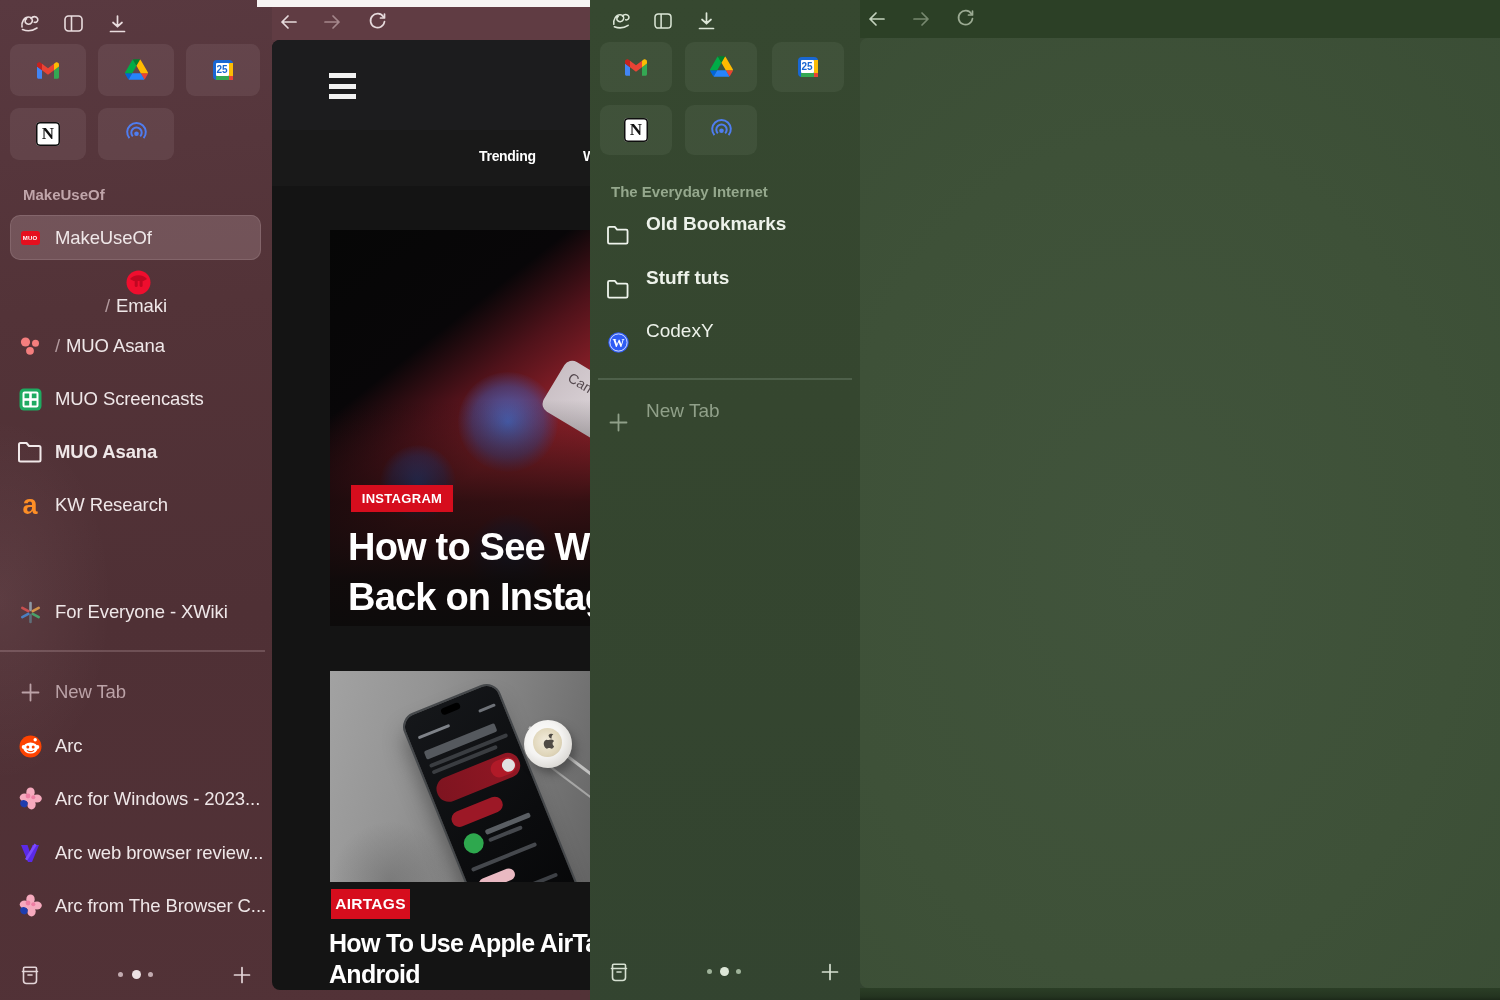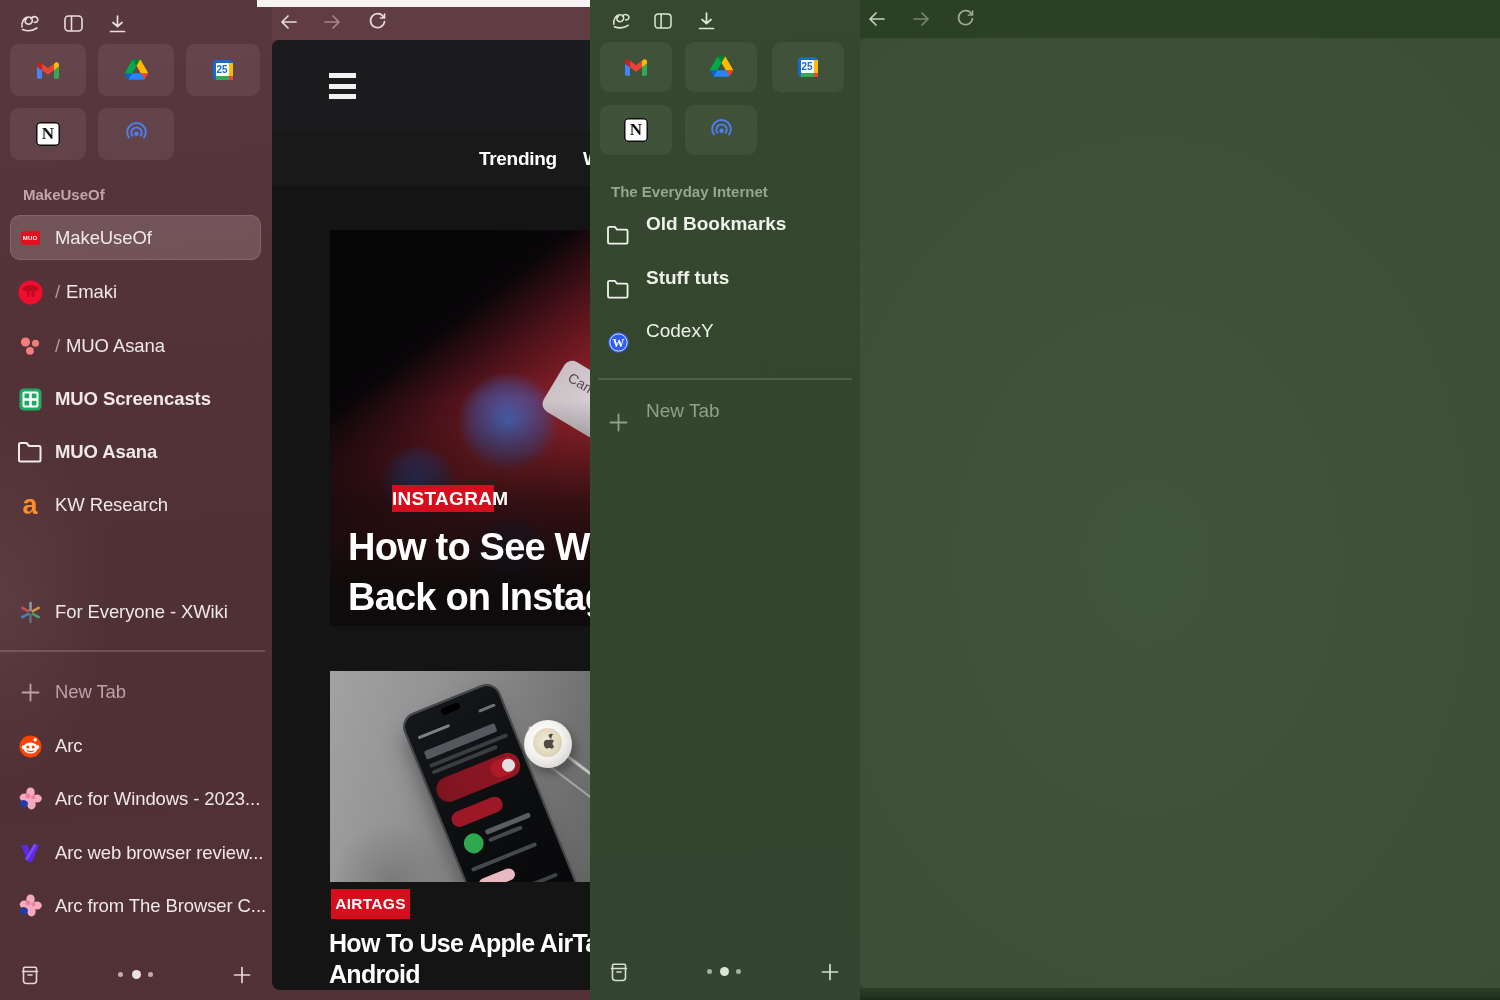--- a/index.html
+++ b/index.html
@@ -78,21 +78,21 @@
       <div class="abs" style="left:23px;top:186px;font-size:15px;font-weight:bold;color:#c0a5aa;">MakeUseOf</div>
 
       <div class="abs" style="left:10px;top:215px;width:251px;height:45px;border-radius:10px;background:rgba(255,226,232,0.18);box-shadow:0 0 0 1px rgba(255,235,238,0.12) inset;"></div>
       <div class="lrow" style="top:215px;height:45px;">
         <span class="ic">
             <span style="display:inline-block;width:19px;height:14px;background:#e50f1e;border-radius:3px;color:#fff;font-size:6px;font-weight:bold;text-align:center;line-height:14px;letter-spacing:0.2px;">MUO</span>
           </span>
         <span>MakeUseOf</span>
       </div>
 
-      <div class="lrow" style="top:270px;">
+      <div class="lrow" style="top:270px;flex-direction:column;">
         <span class="ic">
             <svg width="25" height="25" viewBox="0 0 25 25">
               <circle cx="12.5" cy="12.5" r="12" fill="#ef0e2e"></circle>
               <path d="M4 9 a10 8 0 0 1 17 0 l-3.5 2 h-10z" fill="#c00721"></path>
               <rect x="8.7" y="10" width="3" height="7" rx="1.5" fill="#c00721"></rect>
               <rect x="13.6" y="10" width="3" height="7" rx="1.5" fill="#c00721"></rect>
             </svg>
           </span>
         <span><span class="slash">/</span>Emaki</span>
       </div>
@@ -108,21 +108,21 @@
       </div>
       <div class="lrow" style="top:377px;">
         <span class="ic">
             <svg width="23" height="23" viewBox="0 0 23 23">
               <rect x="0.5" y="0.5" width="22" height="22" rx="4.5" fill="#1eaa61"></rect>
               <rect x="4.5" y="4.5" width="14" height="14" rx="1" fill="none" stroke="#fff" stroke-width="2"></rect>
               <rect x="10.2" y="5" width="2.6" height="13" fill="#fff"></rect>
               <rect x="5" y="10.2" width="13" height="2.6" fill="#fff"></rect>
             </svg>
           </span>
-        <span style="font-weight:bold;">MUO Screencasts</span>
+        <span style="font-weight:normal;">MUO Screencasts</span>
       </div>
       <div class="lrow" style="top:430px;">
         <span class="ic">
             <svg width="26" height="22" viewBox="0 0 26 22" fill="none" stroke="#f1e9ea" stroke-width="2" stroke-linejoin="round">
               <path d="M2 19 V3.5 a1.5 1.5 0 0 1 1.5-1.5 h6 l2.5 3 h10 a1.5 1.5 0 0 1 1.5 1.5 V19 a1.5 1.5 0 0 1 -1.5 1.5 h-18.5 a1.5 1.5 0 0 1 -1.5-1.5z"></path>
             </svg>
           </span>
         <span style="font-weight:bold;">MUO Asana</span>
       </div>
       <div class="lrow" style="top:483px;">
@@ -233,35 +233,35 @@
       </svg>
 
     <div class="abs" id="lcard" style="left:272px;top:40px;width:320px;height:950px;background:#141414;border-radius:8px 0 0 8px;overflow:hidden;">
 
       <div class="abs" style="left:0;top:0;width:320px;height:90px;background:#1c1c1e;">
         <div class="abs" style="left:57px;top:33px;width:27px;height:5px;background:#f2f2f2;"></div>
         <div class="abs" style="left:57px;top:43.5px;width:27px;height:5px;background:#f2f2f2;"></div>
         <div class="abs" style="left:57px;top:54px;width:27px;height:5px;background:#f2f2f2;"></div>
       </div>
 
-      <div class="abs" style="left:0;top:90px;width:320px;height:56px;background:#191919;color:#fff;font-size:19px;font-weight:bold;letter-spacing:-0.3px;">
+      <div class="abs" style="left:0;top:90px;width:320px;height:56px;background:#191919;color:#fff;font-size:14px;font-weight:bold;letter-spacing:-0.3px;">
         <span class="abs" style="left:207px;top:18px;">Trending</span>
         <span class="abs" style="left:311px;top:18px;white-space:nowrap;">Windows</span>
       </div>
 
       <div class="abs" style="left:58px;top:190px;width:290px;height:396px;overflow:hidden;background:
         linear-gradient(142deg,#060606 0%,#080608 30%,#4f121a 43%,#8e2029 57%,#a3242e 73%,#8c2028 100%);">
         <div class="abs" style="left:128px;top:142px;width:100px;height:100px;border-radius:50%;background:radial-gradient(circle,rgba(70,115,215,0.85) 0%,rgba(62,95,190,0.45) 50%,rgba(60,90,180,0) 72%);"></div>
         <div class="abs" style="left:50px;top:215px;width:76px;height:76px;border-radius:50%;background:radial-gradient(circle,rgba(51,87,180,0.8) 0%,rgba(44,79,170,0.4) 50%,rgba(44,79,170,0) 72%);"></div>
         <div class="abs" style="left:138px;top:284px;width:84px;height:84px;border-radius:50%;background:radial-gradient(circle,rgba(51,87,180,0.75) 0%,rgba(44,79,170,0.35) 50%,rgba(44,79,170,0) 72%);"></div>
         <div class="abs" style="left:212px;top:167px;width:170px;height:58px;background:linear-gradient(100deg,#c9bfc4 0%,#e8e2e6 60%,#f2edf0 100%);border-radius:9px;transform:rotate(31deg);color:#55494f;font-size:14px;">
            <span style="position:absolute;left:10px;top:8px;">Camera</span>
         </div>
         <div class="abs" style="left:0;top:170px;width:290px;height:226px;background:linear-gradient(180deg,rgba(10,8,8,0) 0%,rgba(10,8,8,0.72) 45%,rgba(12,10,10,0.97) 80%,#0d0b0b 100%);"></div>
-        <div class="abs" style="left:21px;top:255px;width:102px;height:27px;background:#d60d1d;color:#fff;font-weight:bold;font-size:19px;text-align:center;line-height:27px;letter-spacing:0.3px;margin-left:41px;">INSTAGRAM</div>
+        <div class="abs" style="left:21px;top:255px;width:102px;height:27px;background:#d60d1d;color:#fff;font-weight:bold;font-size:13px;text-align:center;line-height:27px;letter-spacing:0.3px;">INSTAGRAM</div>
         <div class="abs" style="left:18px;top:292px;width:600px;color:#fff;font-size:38px;font-weight:bold;line-height:50px;letter-spacing:-0.8px;white-space:nowrap;">How to See Who Unf<br>Back on Instagram</div>
       </div>
 
       <div class="abs" style="left:58px;top:631px;width:290px;height:211px;overflow:hidden;background:
         linear-gradient(105deg,#a2a2a2 0%,#949494 30%,#828282 55%,#6e6e6e 80%,#5f5f5f 100%);">
         <div class="abs" style="left:180px;top:112px;width:190px;height:2.5px;background:rgba(250,250,248,0.6);transform:rotate(37deg);"></div>
         <div class="abs" style="left:196px;top:148px;width:190px;height:2px;background:rgba(250,250,248,0.4);transform:rotate(37deg);"></div>
         <div class="abs" style="left:0px;top:150px;width:120px;height:120px;background:radial-gradient(circle,rgba(70,70,70,0.3),rgba(70,70,70,0) 70%);"></div>
         <div class="abs" style="left:118px;top:20px;width:100px;height:270px;border-radius:13px;transform:rotate(-22deg);background:linear-gradient(155deg,#15171a 0%,#0b0c0e 55%,#050506 100%);box-shadow:0 0 0 2px #45484b, -6px 14px 20px rgba(45,45,45,0.5);">
           <div class="abs" style="left:40px;top:5px;width:20px;height:7px;background:#000;border-radius:4px;"></div>

